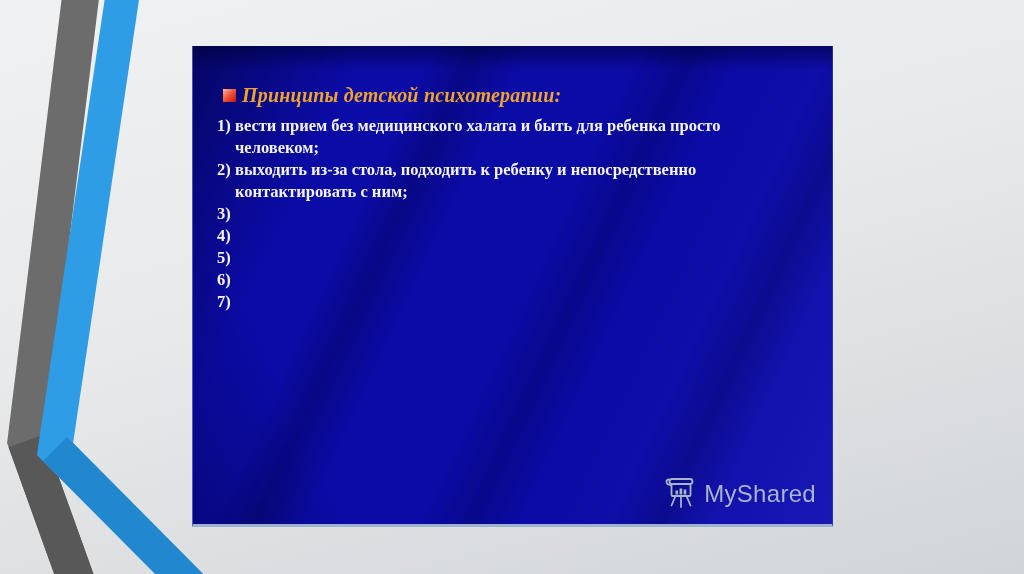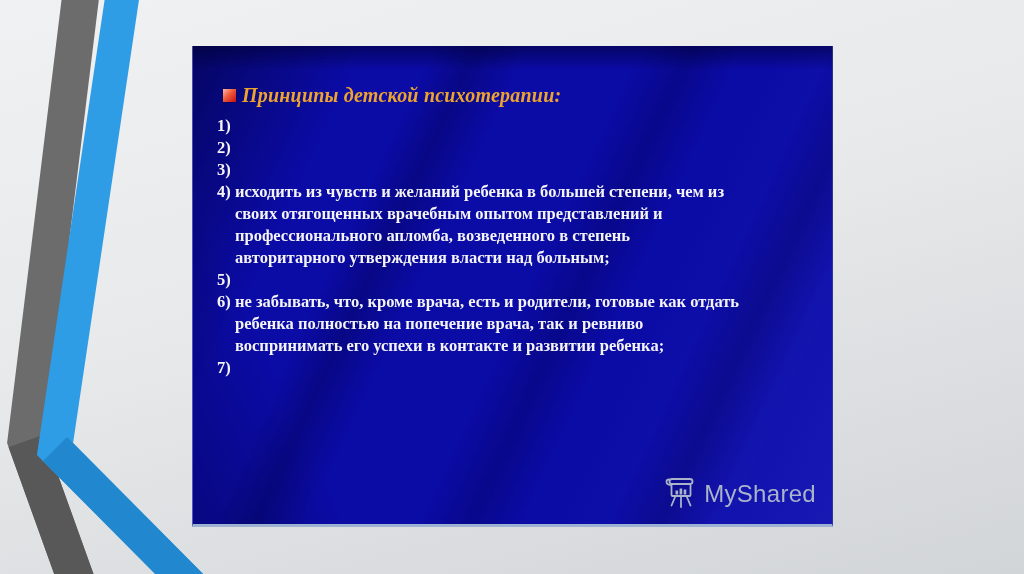--- a/index.html
+++ b/index.html
@@ -60,47 +60,44 @@
 <div class="slide">
 
   <div class="title-row">
     <span class="bullet"></span>
     <span class="slide-title">Принципы детской психотерапии:</span>
   </div>
 
   <div class="plist">
   <div class="pitem">
     <span class="num">1)</span>
+    <span class="txt">вести прием без медицинского халата и быть для ребенка просто
+человеком;</span>
   </div>
 
   <div class="pitem">
     <span class="num">2)</span>
+    <span class="txt">выходить из-за стола, подходить к ребенку и непосредственно
+контактировать с ним;</span>
   </div>
 
   <div class="pitem">
     <span class="num">3)</span>
   </div>
 
   <div class="pitem">
     <span class="num">4)</span>
-    <span class="txt">исходить из чувств и желаний ребенка в большей степени, чем из
-своих отягощенных врачебным опытом представлений и
-профессионального апломба, возведенного в степень
-авторитарного утверждения власти над больным;</span>
   </div>
 
   <div class="pitem">
     <span class="num">5)</span>
   </div>
 
   <div class="pitem">
     <span class="num">6)</span>
-    <span class="txt">не забывать, что, кроме врача, есть и родители, готовые как отдать
-ребенка полностью на попечение врача, так и ревниво
-воспринимать его успехи в контакте и развитии ребенка;</span>
   </div>
 
   <div class="pitem">
     <span class="num">7)</span>
   </div>
 </div>
 
   <div class="watermark">
     <svg width="34" height="33" viewBox="0 0 34 33">
       <g fill="none" stroke="#a9b3c9" stroke-width="1.8" stroke-linecap="round" stroke-linejoin="round">

